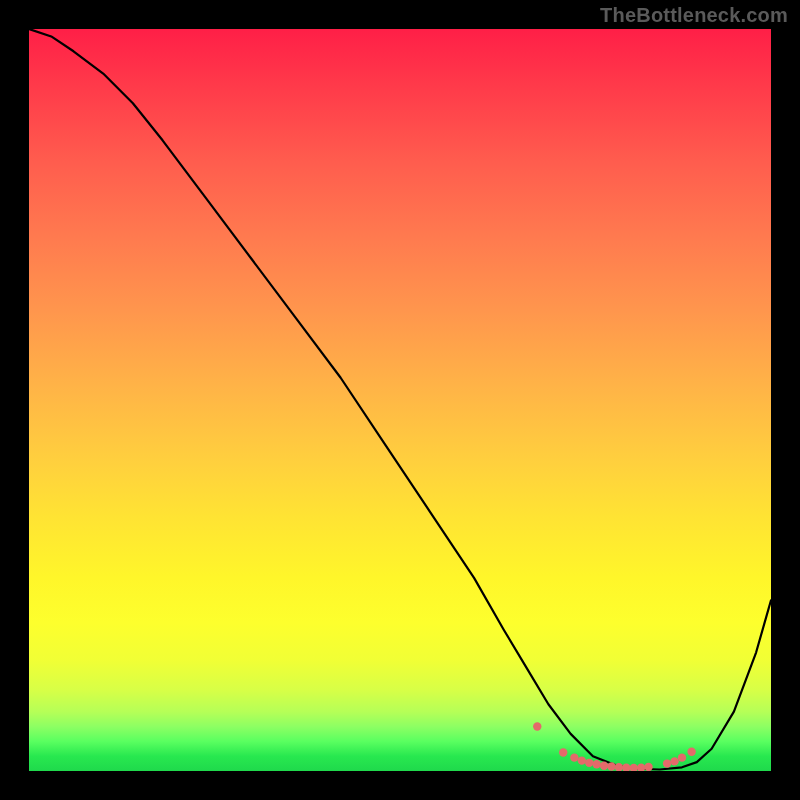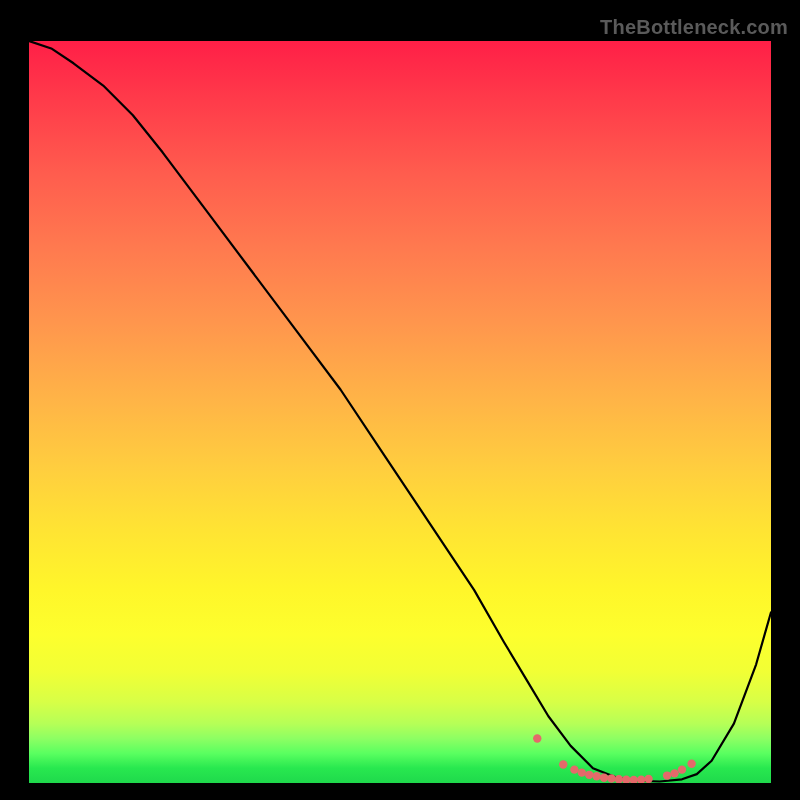--- a/index.html
+++ b/index.html
@@ -1,19 +1,19 @@
 <!DOCTYPE html>
 <html><head>
 <meta charset="utf-8">
 <style>
   * { margin: 0; padding: 0; box-sizing: border-box; }
   html, body { width: 800px; height: 800px; background: #000; overflow: hidden; }
   .frame {
     position: absolute;
-    top: 12px; left: 0;
+    top: 0; left: 0;
     width: 800px; height: 675px;
     background: #000;
     border-radius: 19px;
   }
   .watermark {
     position: absolute;
     top: 4px;
     right: 12px;
     font-family: Arial, Helvetica, sans-serif;
     font-size: 20px;

